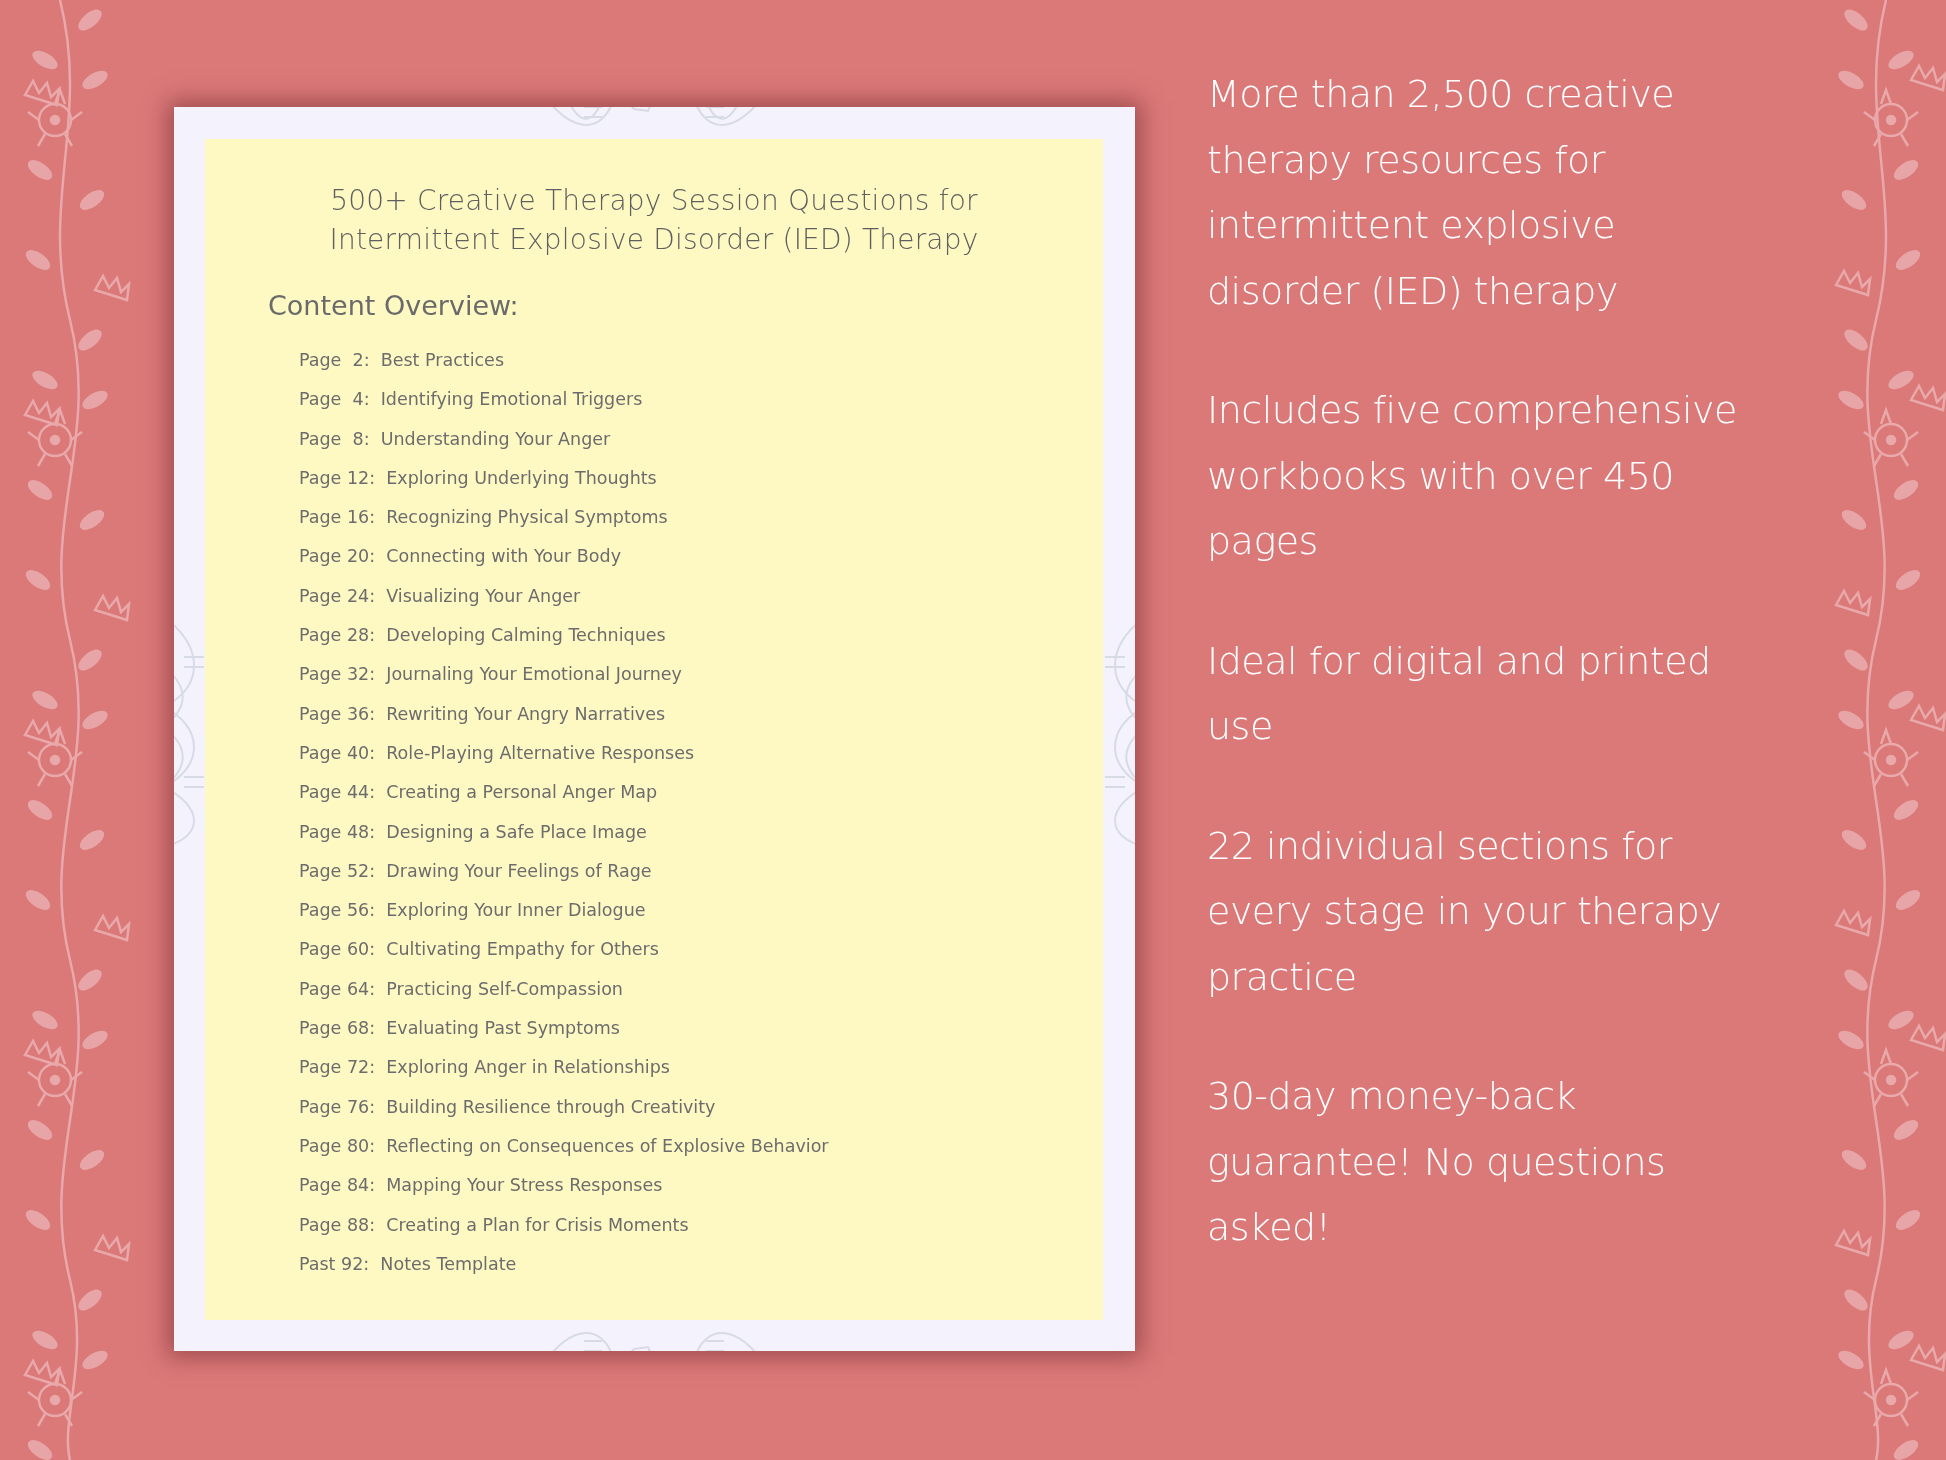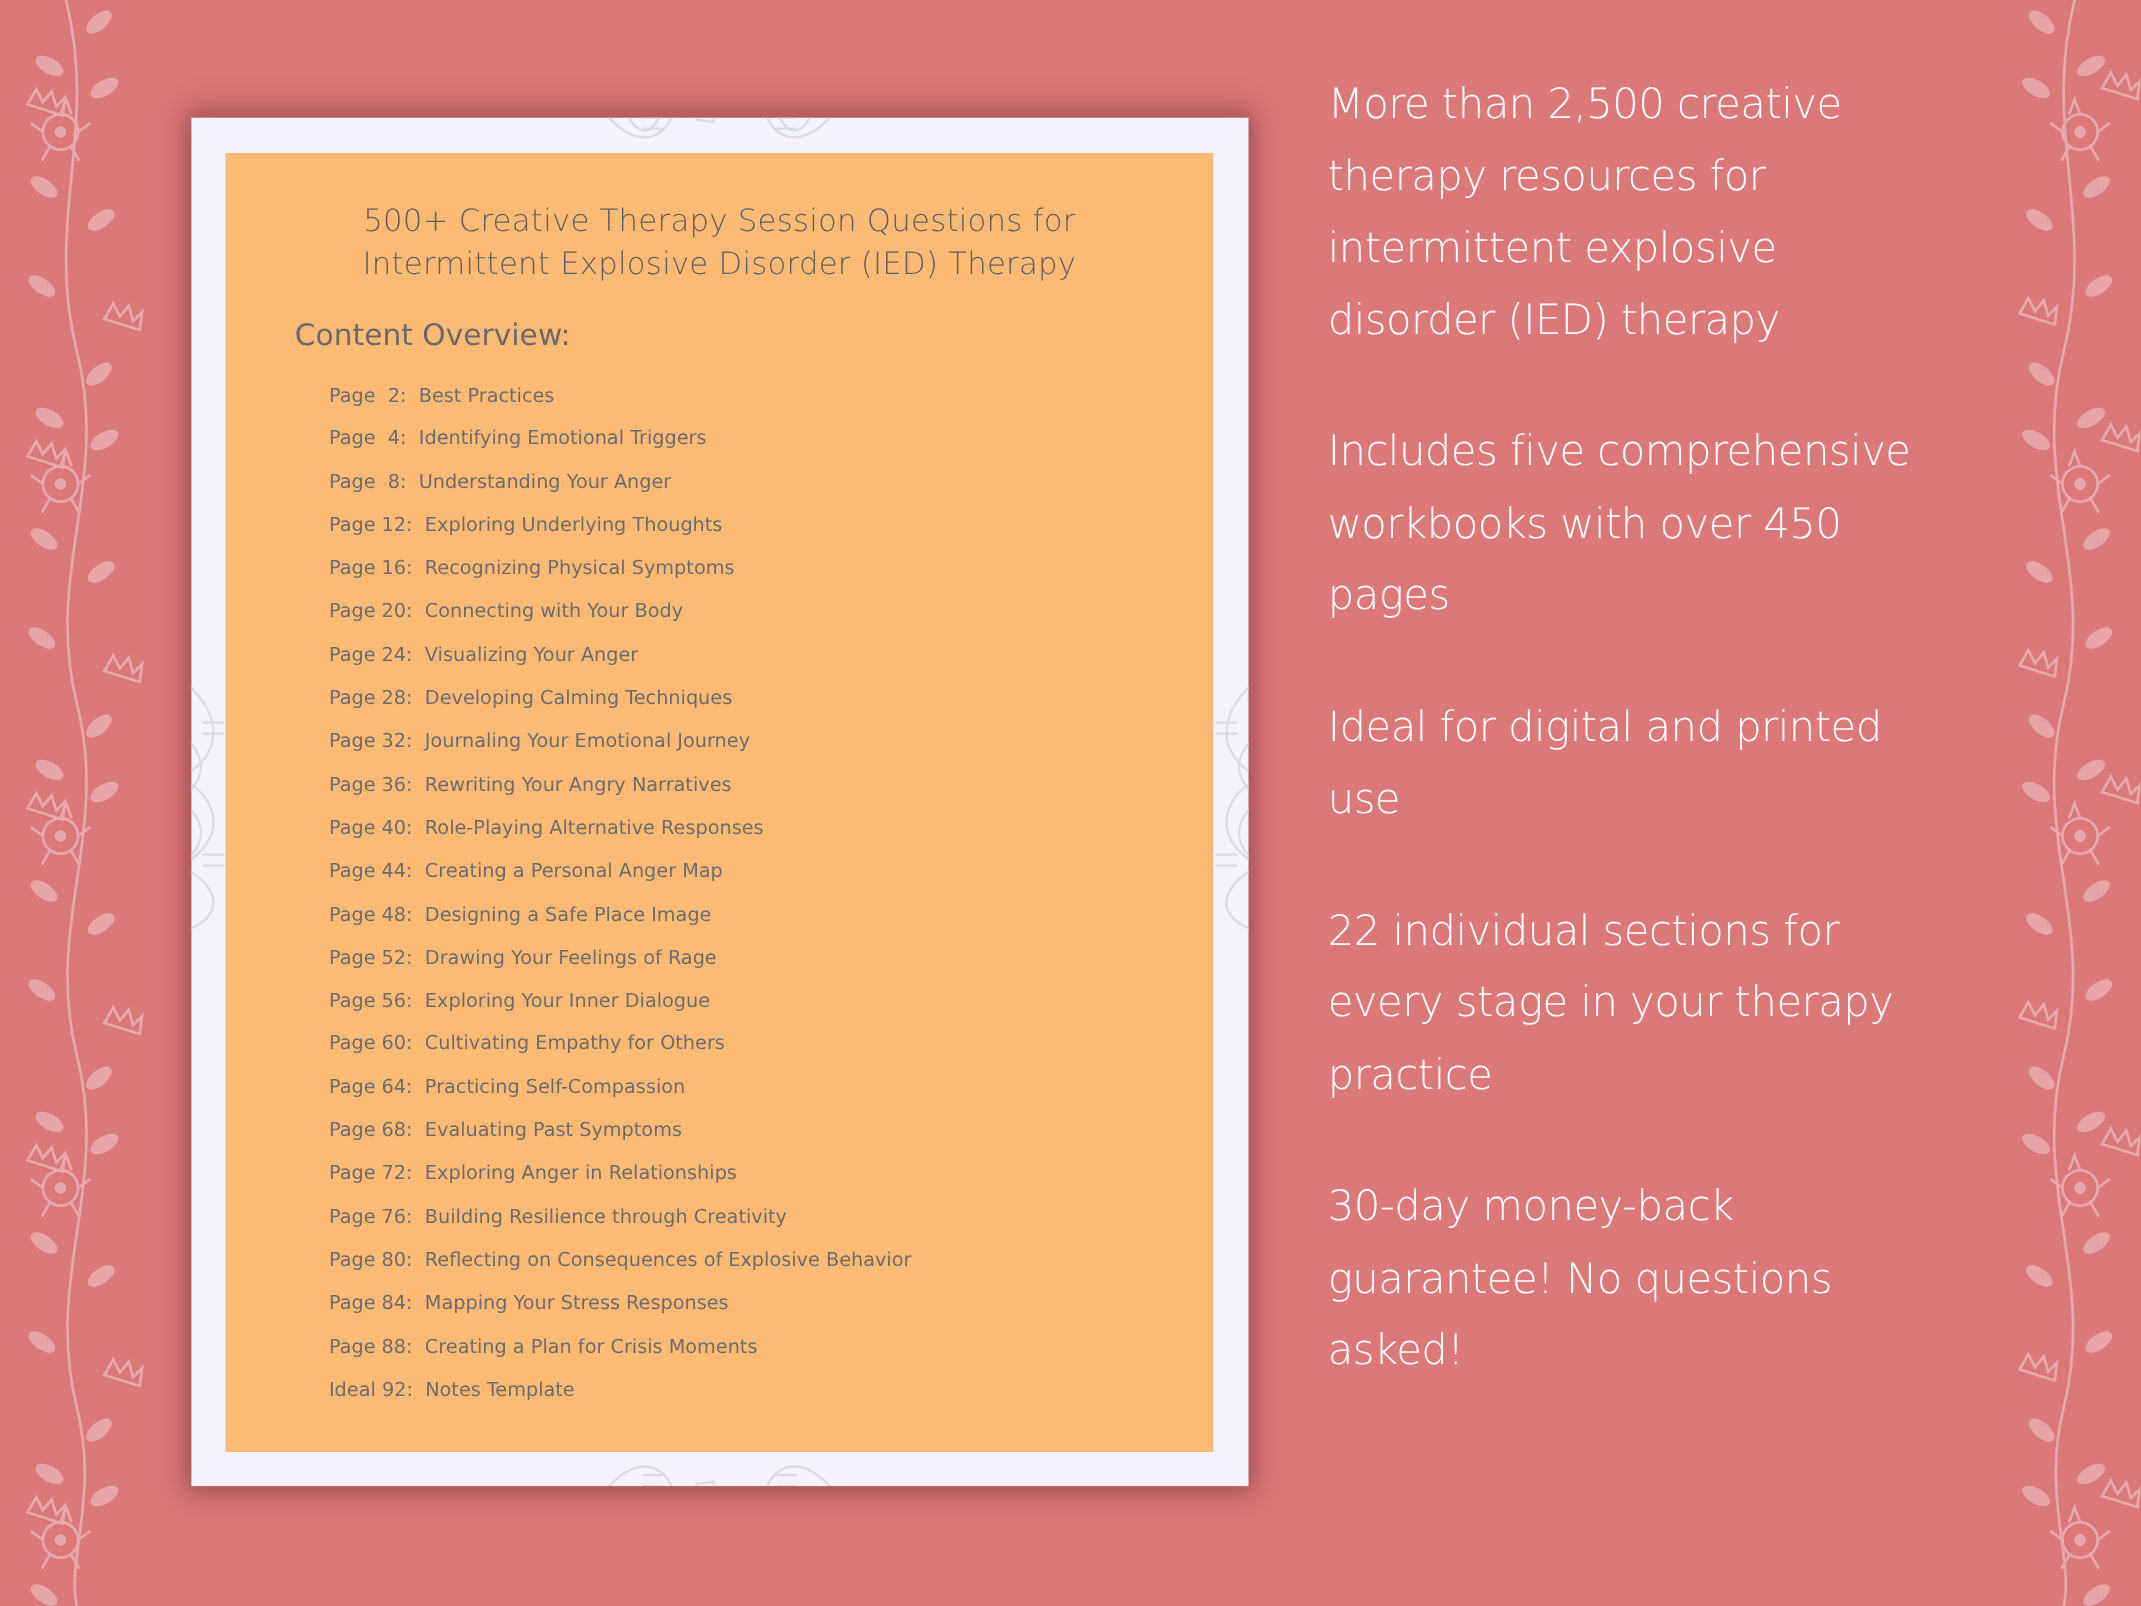--- a/index.html
+++ b/index.html
@@ -13,21 +13,21 @@
   .vine.right { right: 0; }
   .card {
     position: absolute; left: 174px; top: 107px; width: 961px; height: 1244px;
     background: #f4f2fd;
     box-shadow: 0 0 22px 6px rgba(110, 40, 45, 0.55);
     overflow: hidden;
   }
   .mandala { position: absolute; }
   .inner {
     position: absolute; left: 31px; top: 32px; width: 898px; height: 1181px;
-    background: #fdba74;
+    background: #fef9c3;
   }
   .doc-title {
     position: absolute; left: 0; top: 42px; width: 100%;
     text-align: center; color: #5f5f5f;
     font-family: "DejaVu Sans", sans-serif; font-weight: 300;
     font-size: 28px; line-height: 39px; letter-spacing: 0.2px;
   }
   .overview-label {
     position: absolute; left: 63px; top: 153px;
     color: #6a6a6a; font-family: "DejaVu Sans", sans-serif;
@@ -175,21 +175,21 @@
       <li><span>Page 52:</span>  <span>Drawing Your Feelings of Rage</span></li>
       <li><span>Page 56:</span>  <span>Exploring Your Inner Dialogue</span></li>
       <li><span>Page 60:</span>  <span>Cultivating Empathy for Others</span></li>
       <li><span>Page 64:</span>  <span>Practicing Self-Compassion</span></li>
       <li><span>Page 68:</span>  <span>Evaluating Past Symptoms</span></li>
       <li><span>Page 72:</span>  <span>Exploring Anger in Relationships</span></li>
       <li><span>Page 76:</span>  <span>Building Resilience through Creativity</span></li>
       <li><span>Page 80:</span>  <span>Reflecting on Consequences of Explosive Behavior</span></li>
       <li><span>Page 84:</span>  <span>Mapping Your Stress Responses</span></li>
       <li><span>Page 88:</span>  <span>Creating a Plan for Crisis Moments</span></li>
-      <li><span>Ideal 92:</span>  <span>Notes Template</span></li>
+      <li><span>Past 92:</span>  <span>Notes Template</span></li>
     </ul>
   </div>
 </div>
 
 <div class="features">
   <p class="f1">More than 2,500 creative therapy resources for intermittent explosive disorder (IED) therapy</p>
   <p class="f2">Includes five comprehensive workbooks with over 450 pages</p>
   <p class="f3">Ideal for digital and printed use</p>
   <p class="f4">22 individual sections for every stage in your therapy practice</p>
   <p class="f5">30-day money-back guarantee! No questions asked!</p>

